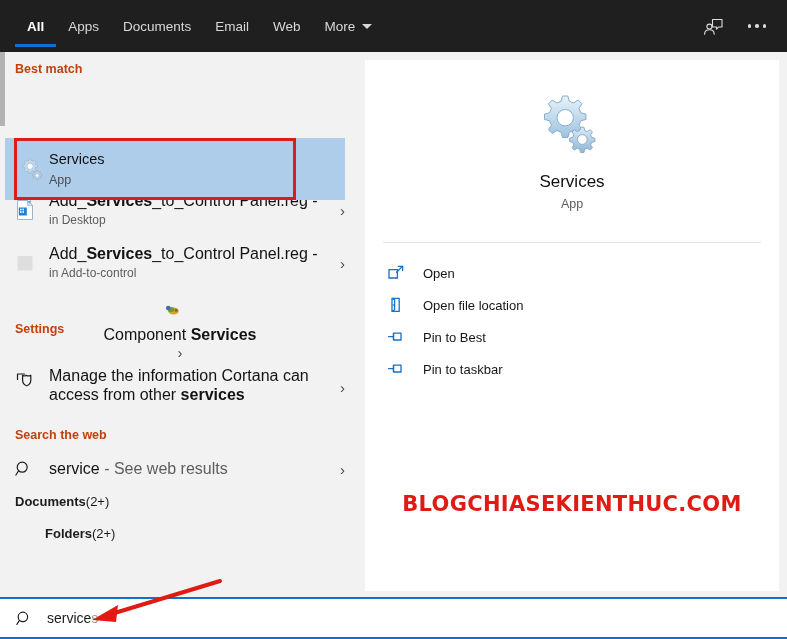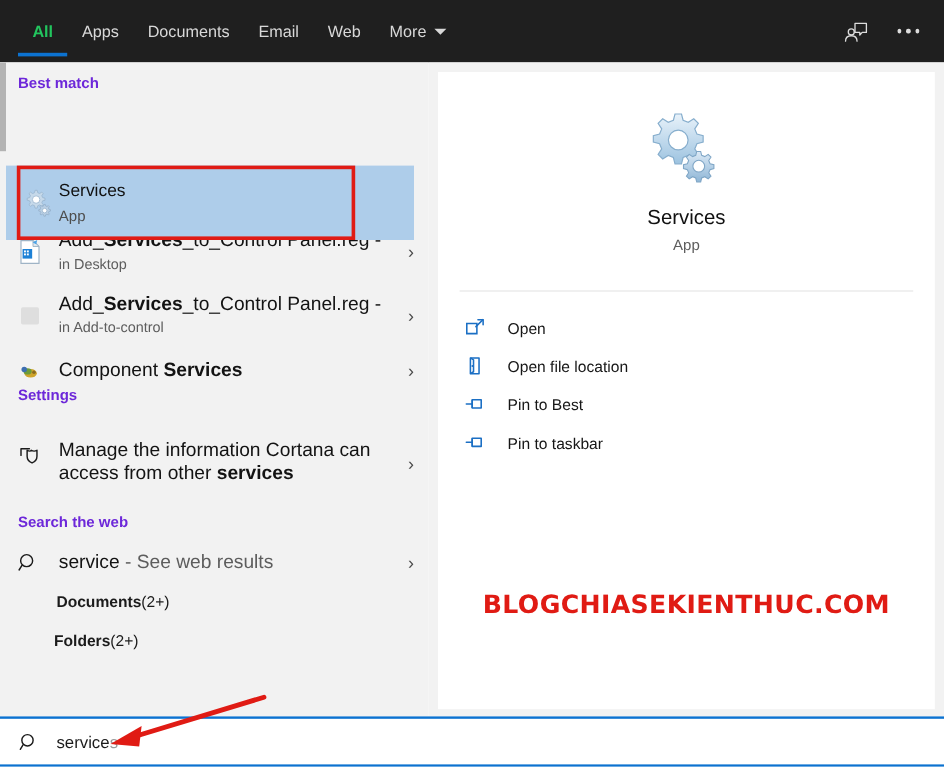--- a/index.html
+++ b/index.html
@@ -25,21 +25,21 @@
   .tab {
     position: relative;
     height: 52px;
     display: flex; align-items: center;
     padding: 0 12px;
     color: #d8d8d8;
     font-size: 13.5px;
     cursor: pointer;
     white-space: nowrap;
   }
-  .tab.active { color: #22c55e; font-weight: bold; }
+  .tab.active { color: #ffffff; font-weight: bold; }
   .tab.active .tab-underline {
     position: absolute; left: 0; right: 0; bottom: 5px; height: 3px;
     background: #0c72d0;
   }
   .tab .caret {
     display: inline-block;
     margin-left: 7px;
     width: 0; height: 0;
     border-left: 5px solid transparent;
     border-right: 5px solid transparent;
@@ -70,21 +70,21 @@
     background: #f2f2f2;
   }
   .scrollbar-thumb {
     position: absolute; left: 0; top: 70px;
     width: 5px; height: 74px;
     background: #b3b3b3;
   }
   .group-head {
     font-size: 12.5px;
     font-weight: bold;
-    color: #6d28d9;
+    color: #c2410c;
     padding-left: 15px;
   }
 
   .row {
     display: flex; align-items: center;
     padding-left: 15px; padding-right: 12px;
     cursor: pointer;
     position: relative;
   }
   .row .ic { width: 34px; flex: 0 0 34px; display: flex; align-items: center; justify-content: flex-start; }
@@ -245,21 +245,21 @@
           <rect x="2.5" y="4" width="15" height="14.5" rx="1.5" fill="#dedede"></rect>
         </svg>
       </span>
       <span class="txt">
         <span class="t1"><span>Add_</span><span class="bold">Services</span><span>_to_Control Panel.reg -</span></span>
         <span class="t2" style="display:block;">in Add-to-control</span>
       </span>
       <span class="chev">›</span>
     </div>
 
-    <div class="row" style="position:absolute; left:0; top:240px; width:357px; height:34px;">
+    <div class="row" style="position:absolute; left:0; top:240px; width:357px; height:34px;flex-direction:column;">
       <span class="ic">
         <svg width="20" height="20" viewBox="0 0 20 20">
           <ellipse cx="10.5" cy="12" rx="5.2" ry="3.6" fill="#cfa52b"></ellipse>
           <ellipse cx="8" cy="10.5" rx="3.4" ry="2.6" fill="#6d9b3a"></ellipse>
           <circle cx="5.2" cy="9" r="2.3" fill="#3d6fb0"></circle>
           <circle cx="13.3" cy="11.2" r="1.5" fill="#8a6a20"></circle>
         </svg>
       </span>
       <span class="txt">
         <span class="t1"><span>Component </span><span class="bold">Services</span><span></span></span>
@@ -291,21 +291,21 @@
           <circle cx="7.2" cy="7.2" r="5" fill="none" stroke="#1b1b1b" stroke-width="1.2"></circle>
           <line x1="3.3" y1="11.2" x2="0.9" y2="15" stroke="#1b1b1b" stroke-width="1.2" stroke-linecap="round"></line>
         </svg>
       </span>
       <span class="txt">
         <span class="t1"><span>service</span><span style="color:#5d5d5d;"> - See web results</span></span>
       </span>
       <span class="chev">›</span>
     </div>
 
-    <div style="position:absolute; left:15px; top:442px; font-size:13px; color:#1b1b1b;margin-left:32px;">
+    <div style="position:absolute; left:15px; top:442px; font-size:13px; color:#1b1b1b;">
       <span class="bold">Documents</span><span>(2+)</span>
     </div>
     <div style="position:absolute; left:15px; top:474px; font-size:13px; color:#1b1b1b;margin-left:30px;">
       <span class="bold">Folders</span><span>(2+)</span>
     </div>
   </div>
 
   <div class="bestmatch-row" style="top:138px;">
     <span class="ic" style="width:34px; flex:0 0 34px; display:flex; align-items:center; justify-content:center;">
       <svg width="26" height="26" viewBox="0 0 26 26">

